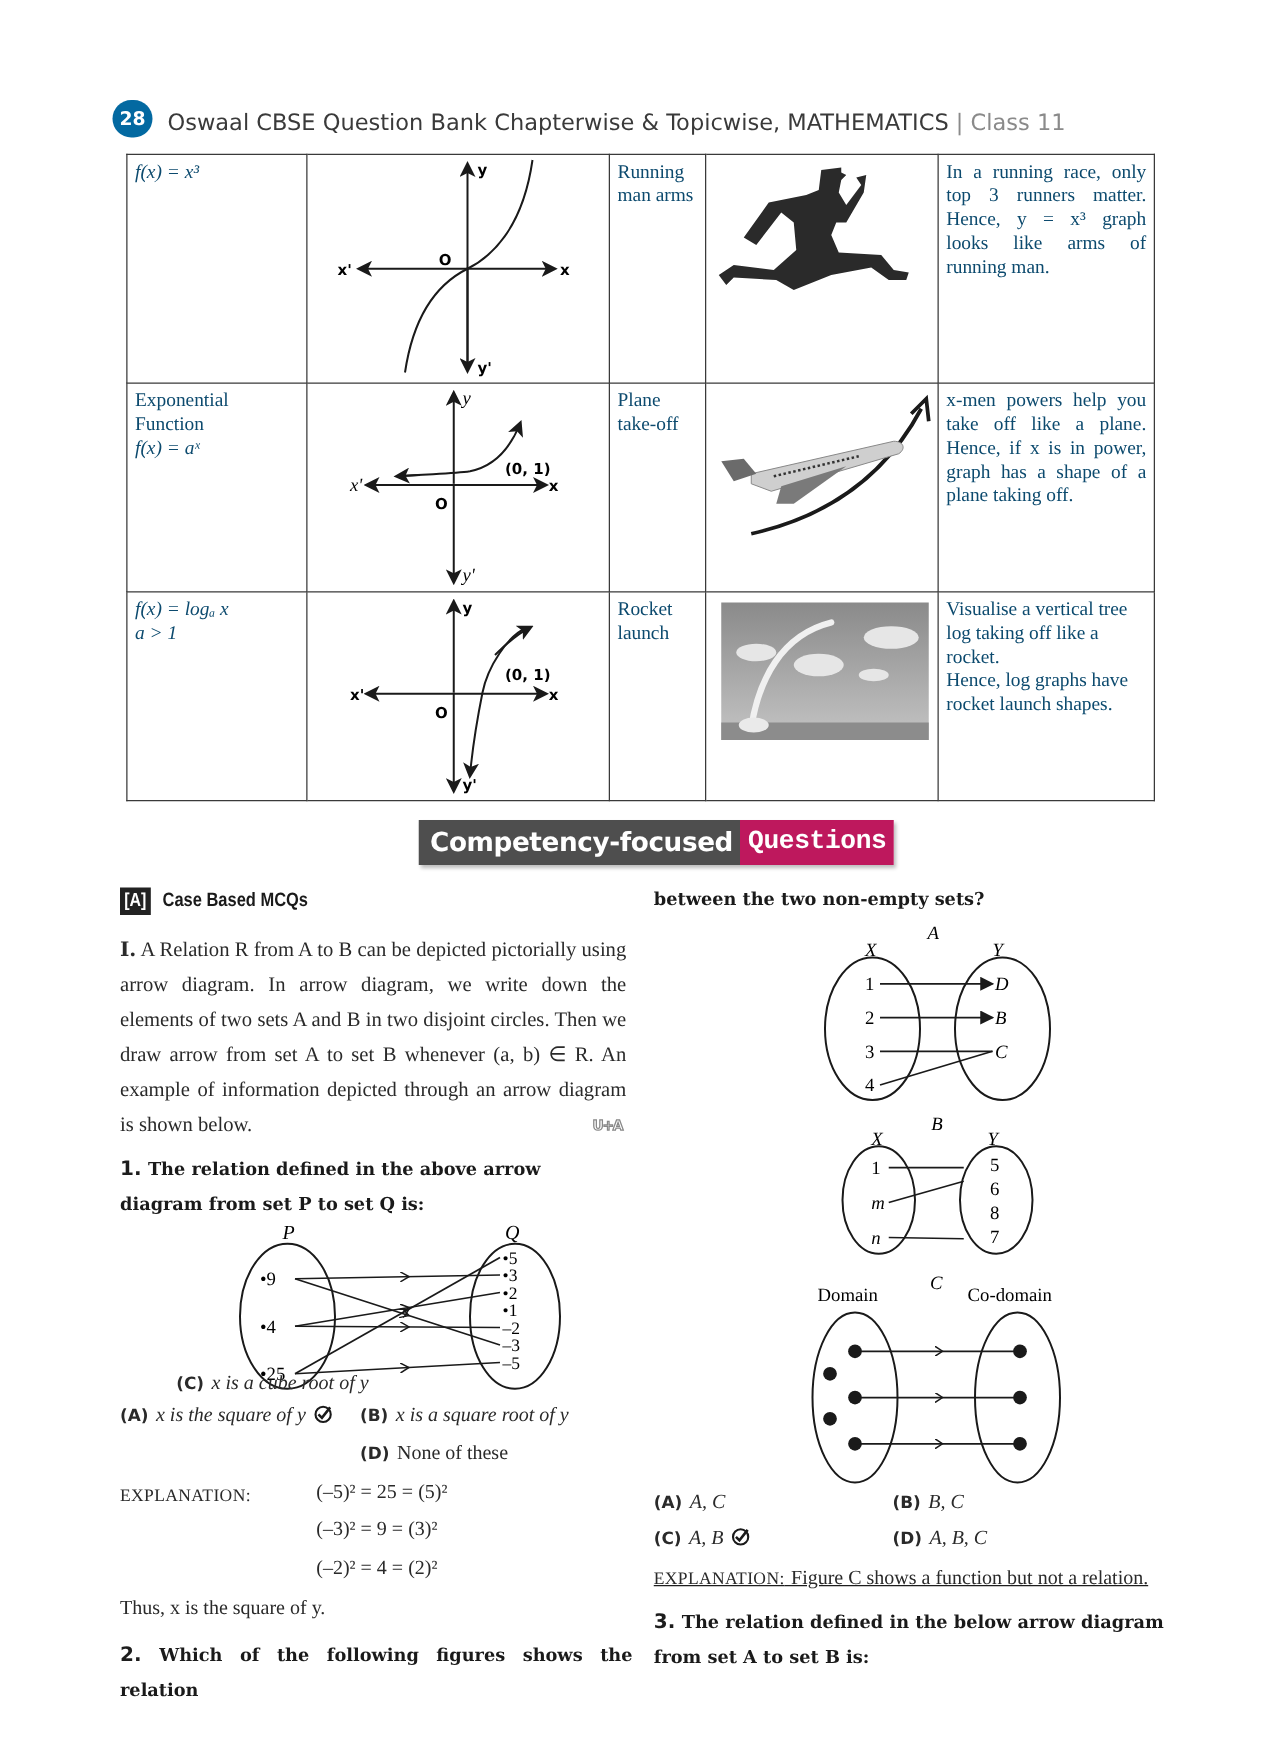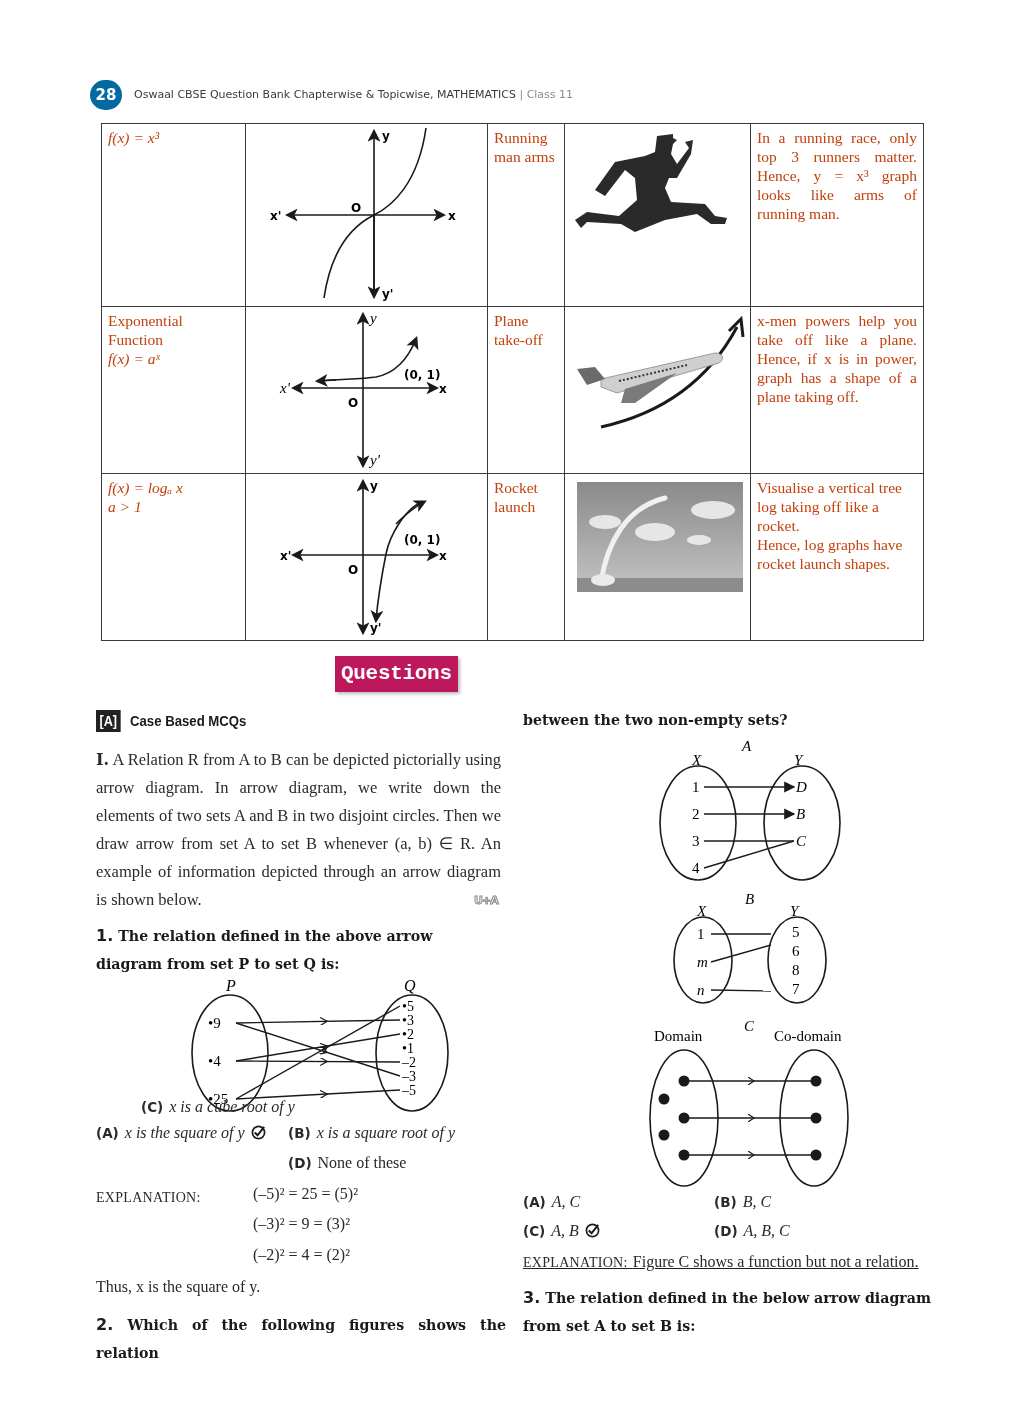--- a/index.html
+++ b/index.html
@@ -6,28 +6,28 @@
   body { width:1024px; height:1408px; position:relative; overflow:hidden;
          font-family:"DejaVu Serif", serif; color:#1d1d1d; }
   .abs { position:absolute; }
   i, .it { font-style:italic; }
 
   
   .page-badge { left:90px; top:80px; width:32px; height:30px; border-radius:16px;
        background:#0369a1; color:#fff; font-family:"DejaVu Sans", sans-serif;
        font-weight:bold; font-size:15px; text-align:center; line-height:30px; }
   .header-title { left:134px; top:88px; font-family:"DejaVu Sans", sans-serif;
-       font-size:11px; color:#3a3a3a; white-space:nowrap; }
+       font-size:18px; color:#3a3a3a; white-space:nowrap; }
   .header-sep, .header-class { color:#8a8a8a; }
 
   
   table.fn { position:absolute; left:101px; top:123px; border-collapse:collapse;
        width:822px; table-layout:fixed; }
   table.fn td { border:1.5px solid #3a3a3a; vertical-align:top; padding:4px 6px;
-       font-family:"Liberation Serif", serif; font-size:15.5px; line-height:19px; color:#c2410c; }
+       font-family:"Liberation Serif", serif; font-size:15.5px; line-height:19px; color:#0c4a6e; }
   table.fn tr.r1 td { height:174px; }
   table.fn tr.r2 td { height:158px; }
   table.fn tr.r3 td { height:158px; }
   .desc { text-align:justify; }
   td.gcell, td.pcell { padding:0 !important; position:relative; }
   td.gcell svg, td.pcell svg { position:absolute; left:0; top:0; }
   .glab { font-family:"DejaVu Sans", sans-serif; font-size:12px; font-weight:bold; }
 
   
   .banner { left:335px; top:656px; height:36px; display:flex; box-shadow:2px 2px 3px #bdbdbd; }
@@ -193,20 +193,21 @@
     </td>
     <td>
       <div>Visualise a vertical tree log taking off like a rocket.</div>
       <div>Hence, log graphs have rocket launch shapes.</div>
     </td>
   </tr>
 </tbody>
   </table>
 
 <div class="abs banner">
+  <div class="b1">Competency-focused</div>
   <div class="b2">Questions</div>
 </div>
 
 <div class="abs sec-tag">[A]</div>
 <div class="abs sec-title">Case Based MCQs</div>
 
 <div class="abs para" style="left:96px; top:746px; width:405px;">
   <span class="qnum" style="font-family:'DejaVu Serif',serif;">I.</span>
   <span>A Relation R from A to B can be depicted pictorially using arrow diagram. In arrow diagram, we write down the elements of two sets A and B in two disjoint circles. Then we draw arrow from set A to set B whenever (a, b) ∈ R. An example of information depicted through an arrow diagram is shown below.</span>
 </div>

